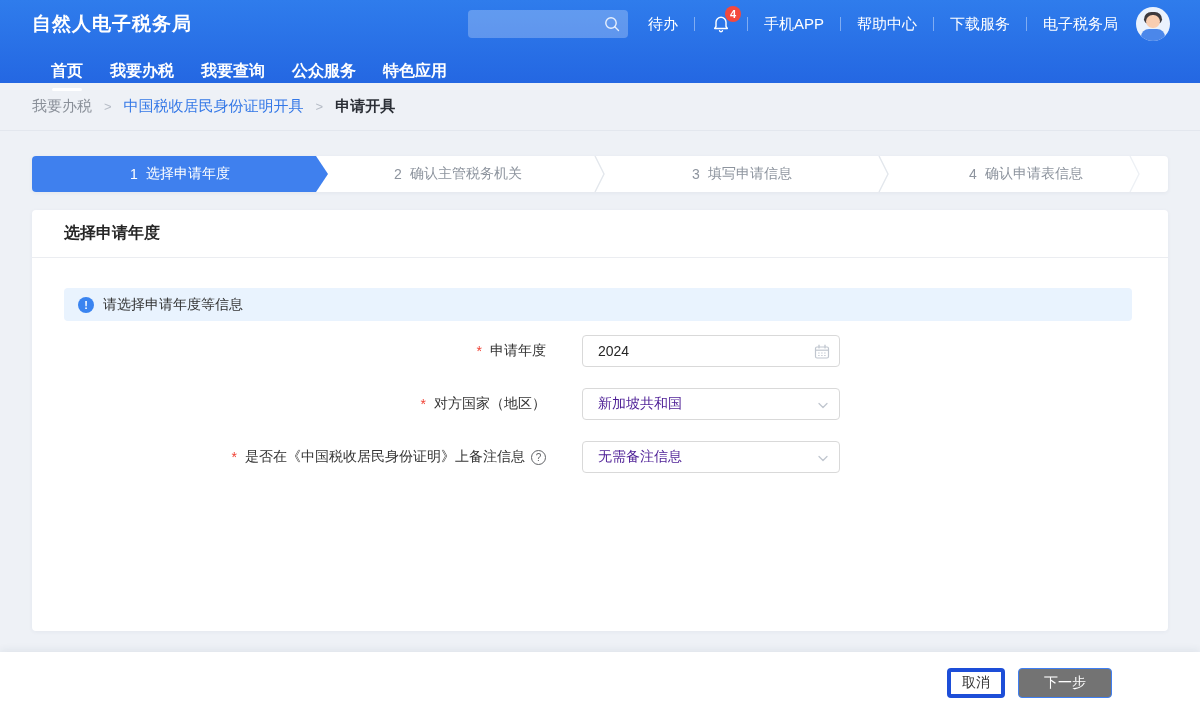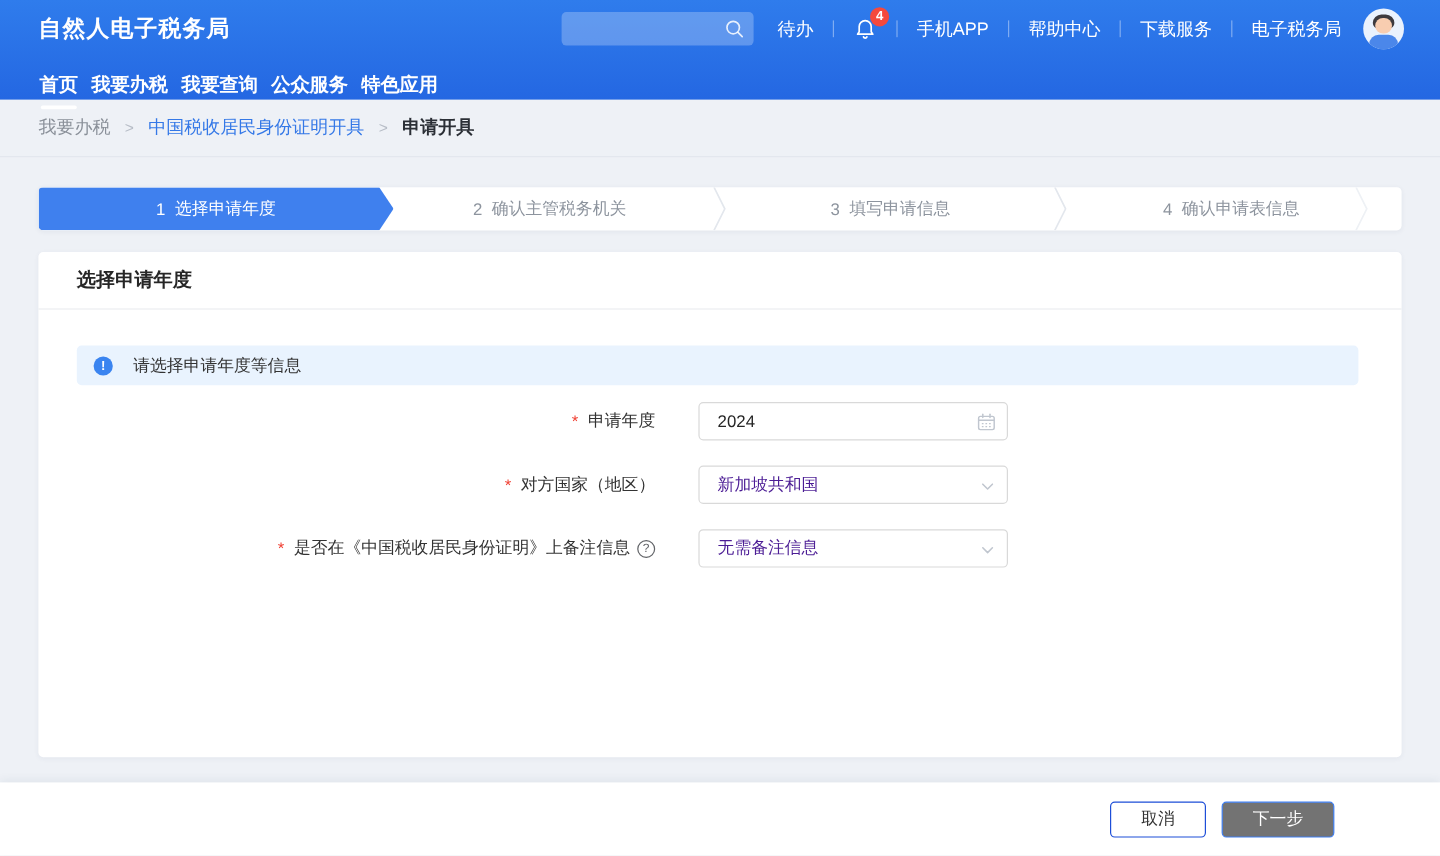--- a/index.html
+++ b/index.html
@@ -35,21 +35,21 @@
     padding:0 3px; font-weight:600;
   }
   .avatar {
     width:34px; height:34px; border-radius:50%; background:#eaf2fd; margin-left:18px;
     position:relative; overflow:hidden; flex:0 0 auto; cursor:pointer;
   }
   .avatar .hair { position:absolute; top:5px; left:8px; width:18px; height:12px; border-radius:9px 9px 6px 6px; background:#3d3a3e; }
   .avatar .face { position:absolute; top:8px; left:10px; width:14px; height:13px; border-radius:7px; background:#f8cdb0; }
   .avatar .body { position:absolute; top:22px; left:5px; width:24px; height:14px; border-radius:8px 8px 0 0; background:#4b87ea; }
 
-  .header-nav { height:47px; display:flex; align-items:stretch; padding:0 33px; gap:11px; }
+  .header-nav { height:47px; display:flex; align-items:stretch; padding:0 51px; gap:27px; }
   .nav-item {
     display:flex; align-items:center; color:#fff; font-size:16px; font-weight:600;
     position:relative; cursor:pointer; white-space:nowrap;
   }
   .nav-item.active::after {
     content:""; position:absolute; left:1px; right:1px; bottom:4px; height:3px;
     background:#fff; border-radius:2px;
   }
 
   
@@ -93,21 +93,21 @@
   .card-body { padding:30px 36px 0 32px; }
 
   .banner {
     height:33px; background:#e9f3fe; border-radius:4px; display:flex; align-items:center;
     padding:0 14px; gap:9px;
   }
   .info-icon {
     width:16px; height:16px; border-radius:50%; background:#3a84f0; color:#fff;
     font-size:11px; font-weight:700; line-height:16px; text-align:center; flex:0 0 auto;
   }
-  .banner-text { font-size:14px; color:#333;margin-left:8px; }
+  .banner-text { font-size:14px; color:#333; }
 
   .form { margin-top:14px; }
   .form-row { display:flex; align-items:center; margin-bottom:21px; }
   .form-label {
     flex:0 0 482px; text-align:right; font-size:14px; color:#333;
     display:flex; align-items:center; justify-content:flex-end; gap:6px;
   }
   .req { color:#f04134; margin-right:2px; font-size:14px; }
   .help-icon {
     width:15px; height:15px; border:1px solid #606266; border-radius:50%;
@@ -125,21 +125,21 @@
   .field-text { padding-left:15px; font-size:14px; color:#4c1d95; }
   .field-icon { position:absolute; right:9px; top:8px; display:flex; }
 
   
   .footer {
     position:absolute; left:0; bottom:0; width:100%; height:61px; background:#fff;
     box-shadow:0 -2px 8px rgba(30,50,90,0.07);
     display:flex; align-items:center; justify-content:flex-end; padding-right:88px; gap:13px;
   }
   .btn { height:30px; border-radius:4px; font-size:14px; font-family:inherit; cursor:pointer; }
-  .btn-cancel { width:80px; background:#fff; border:1px solid #1d4ed8; color:#333; }
+  .btn-cancel { width:58px; background:#fff; border:4px solid #1d4ed8; color:#333; }
   .btn-next  { width:94px; background:#737373; border:1px solid #3f7ff2; color:#fff; }
 </style>
 </head>
 <body>
 
 <div class="header">
   <div class="header-top">
     <div class="brand">自然人电子税务局</div>
 
     <div class="search-box">

